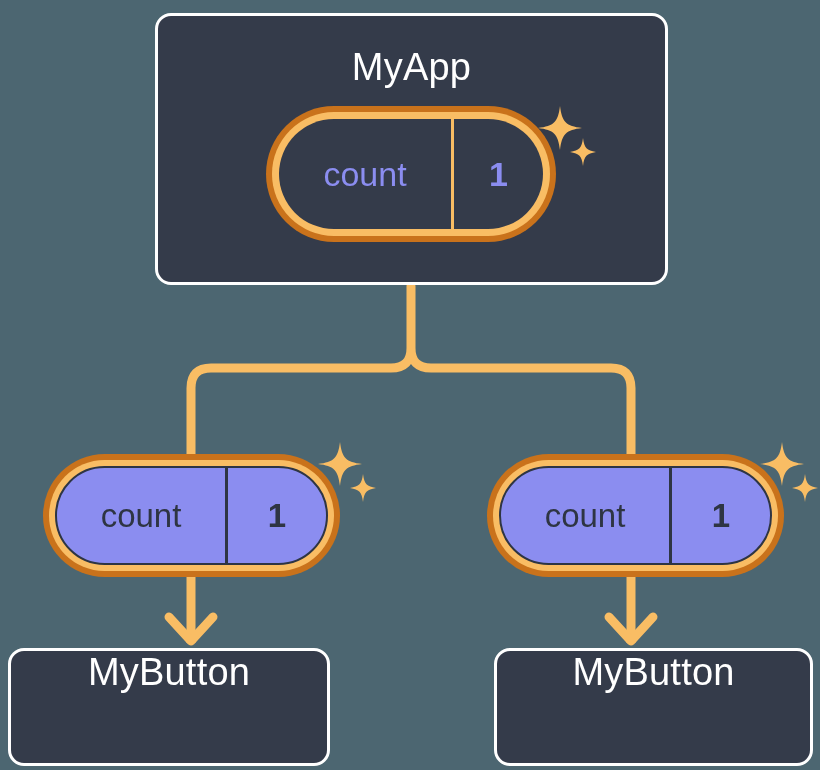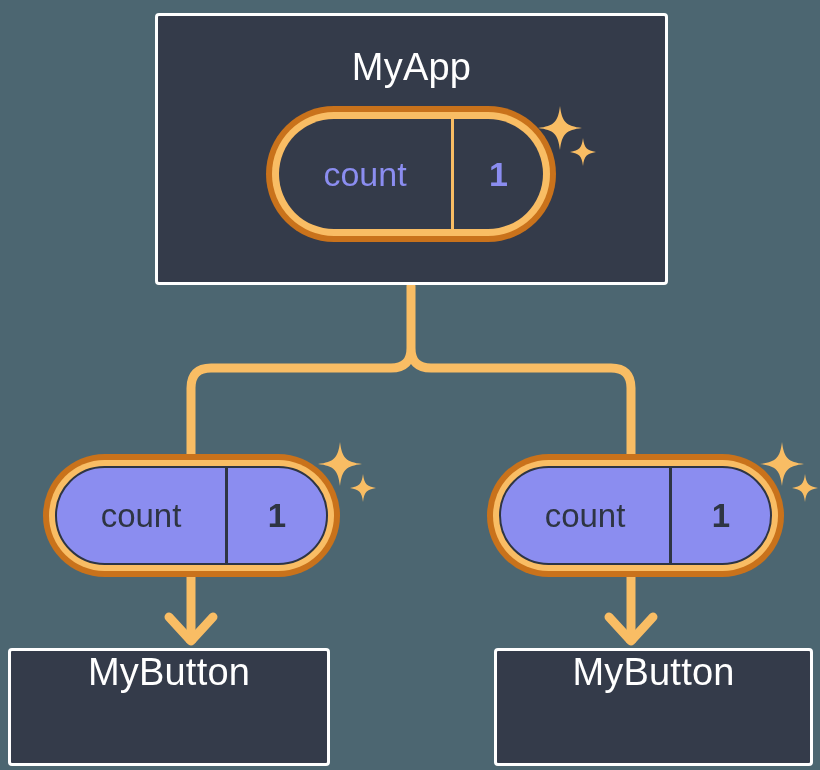--- a/index.html
+++ b/index.html
@@ -21,21 +21,21 @@
     left: 0; top: 0;
     width: 820px; height: 770px;
     pointer-events: none;
     z-index: 1;
   }
   
   .comp-box {
     position: absolute;
     background: #343b4a;
     border: 3px solid #ffffff;
-    border-radius: 4px;
+    border-radius: 16px;
     box-sizing: border-box;
     z-index: 2;
   }
   .comp-title {
     color: #ffffff;
     text-align: center;
     font-weight: 400;
     letter-spacing: 0.2px;
     white-space: nowrap;
   }

